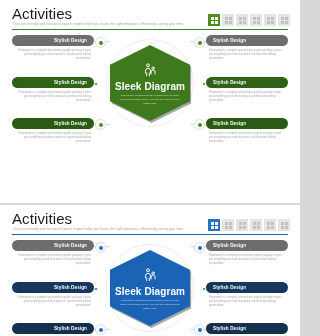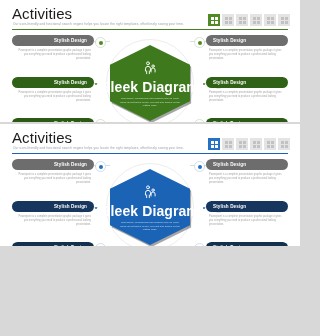--- a/index.html
+++ b/index.html
@@ -4,21 +4,21 @@
 <style>
   * { box-sizing: border-box; margin: 0; padding: 0; }
   html, body {
     width: 300px; height: 336px;
     background: #d8d8d8;
     font-family: "Liberation Sans", sans-serif;
     overflow: hidden;
   }
   .slide {
     position: relative;
-    width: 300px; height: 122px;
+    width: 300px; height: 203px;
     background: #ffffff;
     overflow: hidden;
   }
   .slide + .slide { margin-top: 2px; }
 
   
   .page-title {
     position: absolute; left: 12px; top: 5px;
     font-size: 15px; font-weight: 400; color: #1d1d1d;
     letter-spacing: .1px;
@@ -78,21 +78,21 @@
   .hex.shadow { transform: translate(1.5px, 2px); filter: none; opacity: .35; background: #000; }
   .theme-green .hex.fill { background: #3e7a1d; }
   .theme-blue  .hex.fill { background: #1b63b4; }
   .hex-inner {
     position: absolute; inset: 0;
     display: flex; flex-direction: column; align-items: center; justify-content: center;
     padding-top: 2px;
   }
   .hex-icon { width: 16px; height: 16px; margin-bottom: 3px; }
   .hex-title {
-    font-size: 14px; font-weight: 700; color: #ffffff; letter-spacing: .1px;
+    font-size: 10px; font-weight: 700; color: #ffffff; letter-spacing: .1px;
     white-space: nowrap;
   }
   .hex-sub {
     margin-top: 2px; width: 60px; text-align: center;
     font-size: 2.5px; line-height: 1.5; color: rgba(255,255,255,.72);
   }
 
   
   .node {
     position: absolute; width: 11px; height: 11px; border-radius: 50%;

